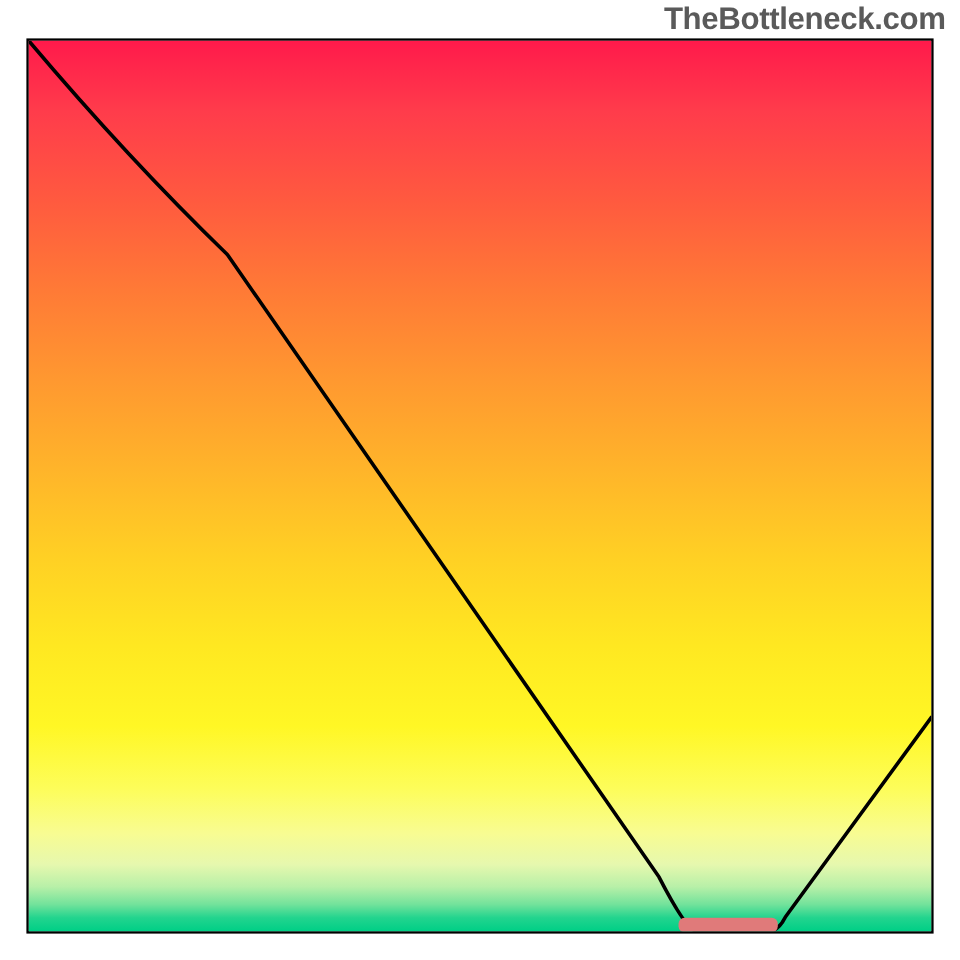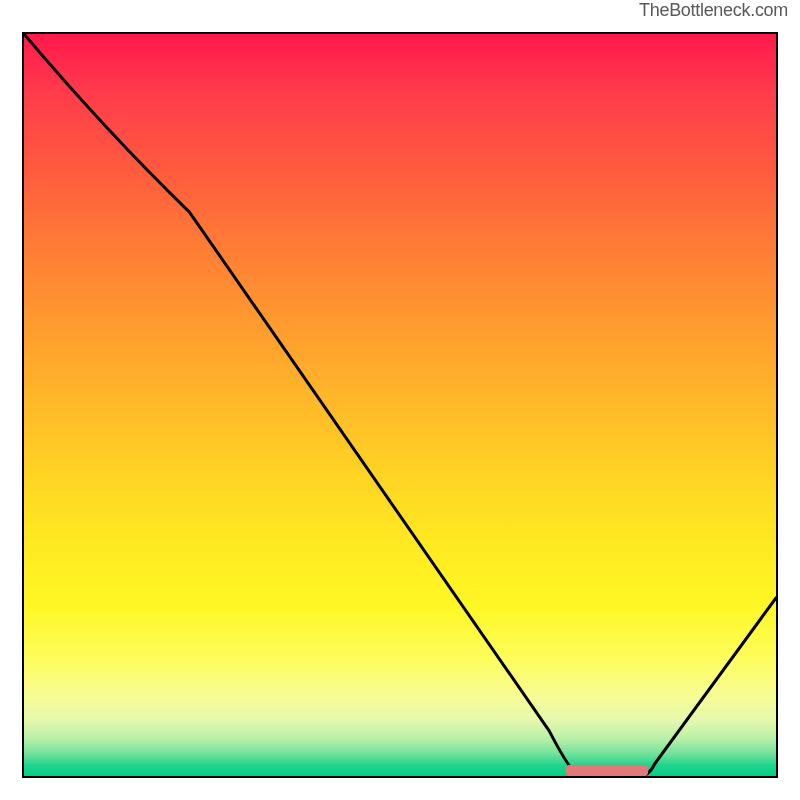--- a/index.html
+++ b/index.html
@@ -14,22 +14,22 @@
   .outer {
     position: relative;
     width: 800px;
     height: 800px;
     background: #ffffff;
   }
   .watermark {
     position: absolute;
     top: 0px;
     right: 12px;
-    font-size: 18px;
-    font-weight: 400;
+    font-size: 26px;
+    font-weight: 700;
     color: #5a5a5a;
     letter-spacing: -0.3px;
   }
   .plot-area {
     position: absolute;
     left: 22px;
     top: 32px;
     width: 756px;
     height: 746px;
     border: 2px solid #000000;

